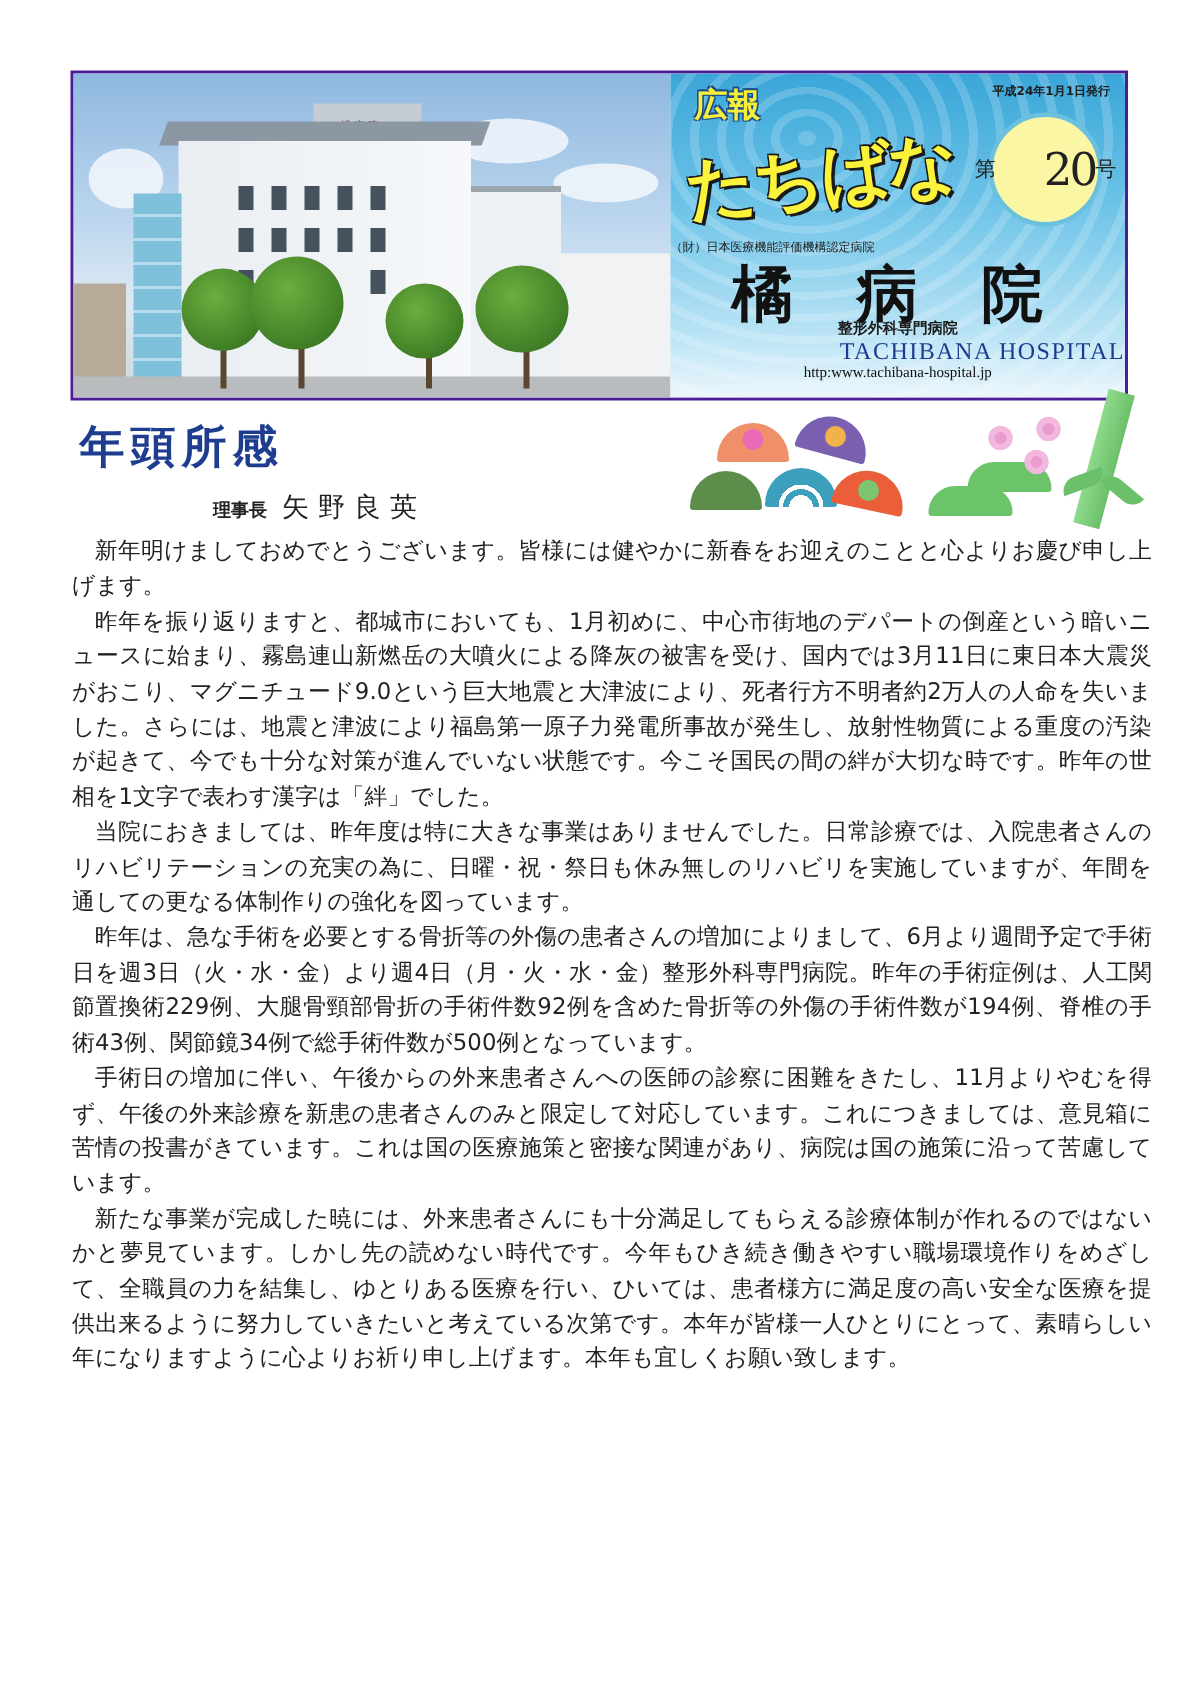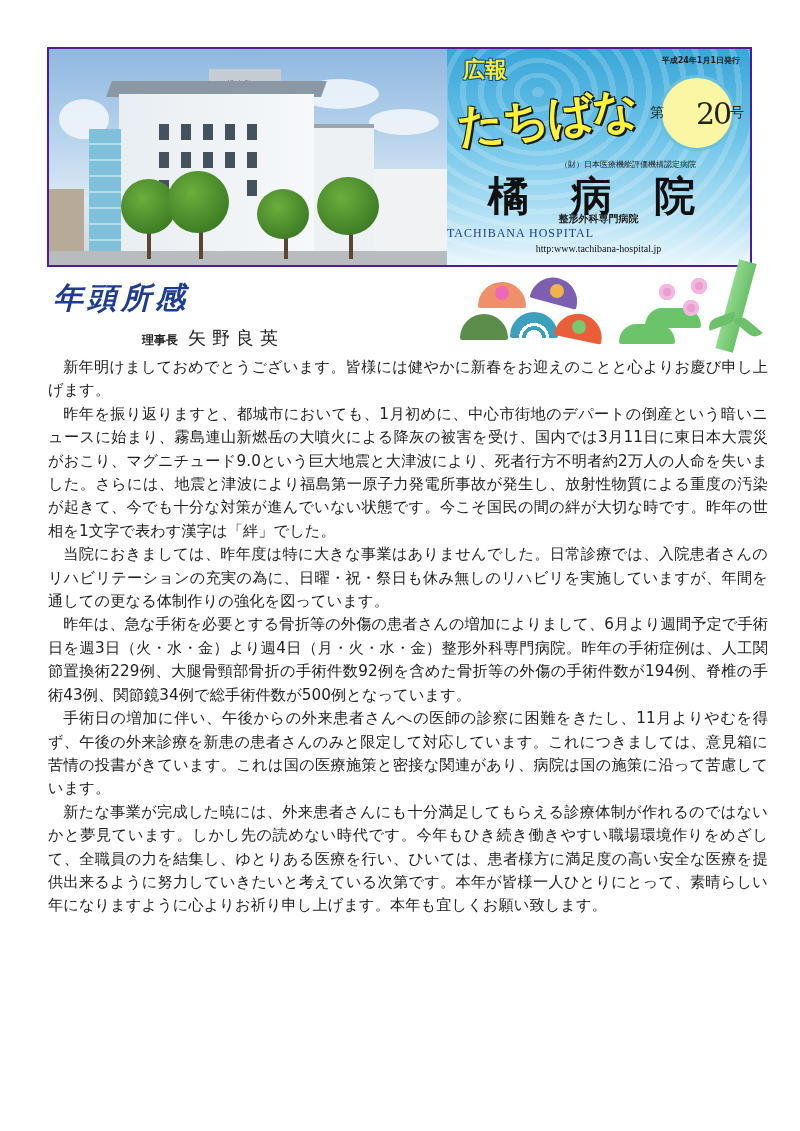--- a/index.html
+++ b/index.html
@@ -38,32 +38,32 @@
           text-shadow: 1px 1px 0 #1d4f8a, -1px -1px 0 #1d4f8a, 1px -1px 0 #1d4f8a, -1px 1px 0 #1d4f8a; }
   .tachibana { position: absolute; left: 10px; top: 38px; font-size: 46px; font-weight: bold; color: #fbf23b;
                transform: rotate(-6deg); letter-spacing: -2px;
                text-shadow: 2px 2px 0 #1a1a1a, -1px -1px 0 #1a1a1a, 1px -1px 0 #1a1a1a, -1px 1px 0 #1a1a1a; }
   .pubdate { position: absolute; right: 10px; top: 6px; font-size: 8px; color: #1c1c1c; font-weight: bold; }
   .issue { position: absolute; left: 212px; top: 26px; width: 76px; height: 76px; border-radius: 50%;
            background: #fbf6a4; border: 3px solid #6bc0de; box-sizing: border-box;
            display: flex; align-items: center; justify-content: center; font-family: "DejaVu Serif", serif; color: #222; }
   .issue .small { font-size: 14px; }
   .issue .big { font-size: 30px; font-weight: normal; letter-spacing: -2px; margin-left: 32px; }
-  .accredit { position: absolute; left: 0; width: 249px; top: 110px; text-align: right; font-size: 8px; color: #1c1c1c; }
+  .accredit { position: absolute; left: 0; width: 249px; top: 110px; text-align: left; font-size: 8px; color: #1c1c1c; }
   .hosp-name { position: absolute; left: 0; width: 303px; top: 120px; text-align: center; font-size: 41px;
                font-family: "DejaVu Serif", serif; font-weight: bold; letter-spacing: 14px; color: #111; }
   .hosp-spec { position: absolute; left: 0; width: 303px; top: 163px; text-align: center; font-size: 10px; font-weight: bold; color: #1c1c1c; }
-  .hosp-en { position: absolute; left: 0; width: 303px; top: 177px; text-align: left; font-size: 12px;
+  .hosp-en { position: absolute; left: 0; width: 303px; top: 177px; text-align: right; font-size: 16px;
              font-family: "Liberation Serif", serif; color: #1b3c8f; letter-spacing: 1px; }
   .hosp-url { position: absolute; left: 0; width: 303px; top: 194px; text-align: center; font-size: 10px;
               font-family: "Liberation Serif", serif; color: #111; }
 
   
   .title { position: absolute; left: 53px; top: 278px; font-size: 30px; font-weight: bold; color: #1f3d8f;
-           font-family: "DejaVu Serif", serif; letter-spacing: 4px; font-style: italic; }
+           font-family: "DejaVu Serif", serif; letter-spacing: 4px; }
   .author { position: absolute; left: 142px; top: 326px; display: flex; align-items: baseline; gap: 10px; }
   .author .role { font-size: 12px; font-weight: bold; color: #222; }
   .author .name { font-size: 18px; color: #222; letter-spacing: 6px; }
 
   
   .deco { position: absolute; }
   .fan { position: absolute; width: 48px; height: 26px; border-radius: 48px 48px 4px 4px; }
   .fan-dot { position: absolute; width: 14px; height: 14px; border-radius: 50%; }
   .pine { position: absolute; height: 20px; border-radius: 30px 30px 4px 4px; background: #6cc46a; }
   .plum { position: absolute; width: 16px; height: 16px; border-radius: 50%; background: #ea9cd0;

